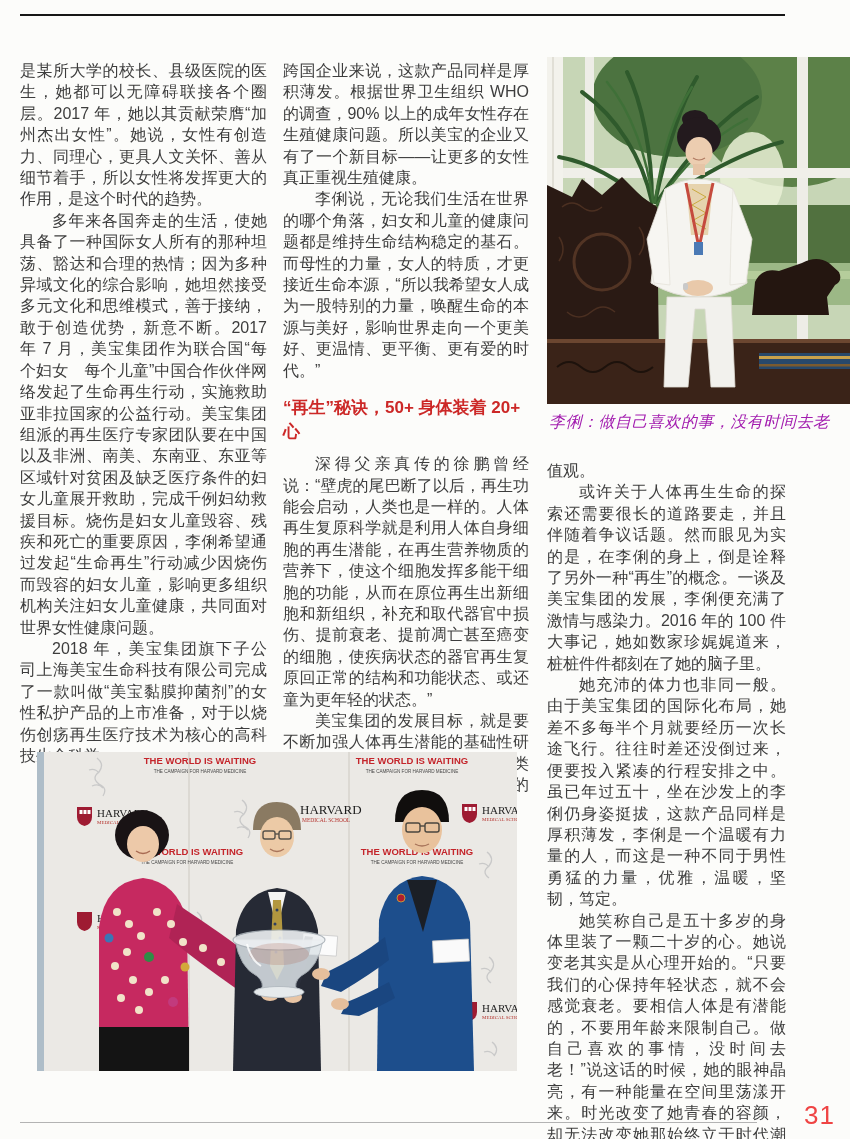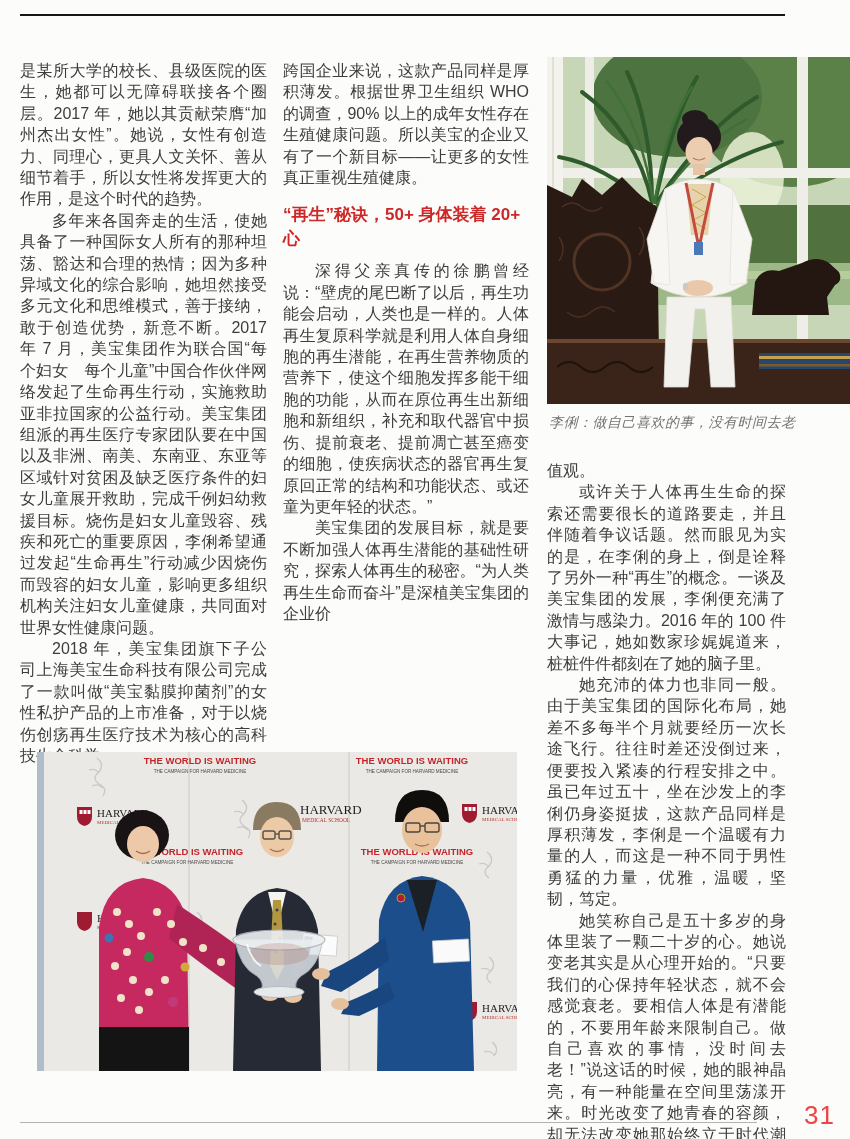--- a/index.html
+++ b/index.html
@@ -19,41 +19,42 @@
   .col2{left:283px;width:246px;}
   .col3{left:547px;top:460px;width:239px;}
   .red-heading{
     font-size:17px;font-weight:bold;color:#cc2827;line-height:24px;
     margin:15px 0 9px 0;text-align:left;letter-spacing:0;
   }
   .photo{position:absolute;display:block;}
   .photo-portrait{left:547px;top:57px;width:303px;height:347px;}
   .photo-event{left:37px;top:752px;width:480px;height:319px;}
   .caption{
-    position:absolute;font-size:14px;font-style:italic;color:#737373;
+    position:absolute;font-size:16px;font-style:italic;color:#a21caf;
     letter-spacing:0.5px;line-height:16px;
   }
   .caption-portrait{left:549px;top:414px;width:295px;}
   .caption-event{left:38px;top:1078px;width:505px;}
 </style>
 </head>
 <body>
 
 <div class="page">
 
   <div class="top-rule"></div>
 
   <div class="col col1">
     <p>是某所大学的校长、县级医院的医生，她都可以无障碍联接各个圈层。2017 年，她以其贡献荣膺“加州杰出女性”。她说，女性有创造力、同理心，更具人文关怀、善从细节着手，所以女性将发挥更大的作用，是这个时代的趋势。</p>
     <p class="indent">多年来各国奔走的生活，使她具备了一种国际女人所有的那种坦荡、豁达和合理的热情；因为多种异域文化的综合影响，她坦然接受多元文化和思维模式，善于接纳，敢于创造优势，新意不断。2017 年 7 月，美宝集团作为联合国“每个妇女　每个儿童”中国合作伙伴网络发起了生命再生行动，实施救助亚非拉国家的公益行动。美宝集团组派的再生医疗专家团队要在中国以及非洲、南美、东南亚、东亚等区域针对贫困及缺乏医疗条件的妇女儿童展开救助，完成千例妇幼救援目标。烧伤是妇女儿童毁容、残疾和死亡的重要原因，李俐希望通过发起“生命再生”行动减少因烧伤而毁容的妇女儿童，影响更多组织机构关注妇女儿童健康，共同面对世界女性健康问题。</p>
     <p class="indent">2018 年，美宝集团旗下子公司上海美宝生命科技有限公司完成了一款叫做“美宝黏膜抑菌剂”的女性私护产品的上市准备，对于以烧伤创疡再生医疗技术为核心的高科技生命科学</p>
   </div>
 
   <div class="col col2">
     <p>跨国企业来说，这款产品同样是厚积薄发。根据世界卫生组织 WHO 的调查，90% 以上的成年女性存在生殖健康问题。所以美宝的企业又有了一个新目标——让更多的女性真正重视生殖健康。</p>
+    <p class="indent">李俐说，无论我们生活在世界的哪个角落，妇女和儿童的健康问题都是维持生命结构稳定的基石。而母性的力量，女人的特质，才更接近生命本源，“所以我希望女人成为一股特别的力量，唤醒生命的本源与美好，影响世界走向一个更美好、更温情、更平衡、更有爱的时代。”</p>
     <h2 class="red-heading">“再生”秘诀，50+ 身体装着 20+ 心</h2>
     <p class="indent">深得父亲真传的徐鹏曾经说：“壁虎的尾巴断了以后，再生功能会启动，人类也是一样的。人体再生复原科学就是利用人体自身细胞的再生潜能，在再生营养物质的营养下，使这个细胞发挥多能干细胞的功能，从而在原位再生出新细胞和新组织，补充和取代器官中损伤、提前衰老、提前凋亡甚至癌变的细胞，使疾病状态的器官再生复原回正常的结构和功能状态、或还童为更年轻的状态。”</p>
     <p class="indent">美宝集团的发展目标，就是要不断加强人体再生潜能的基础性研究，探索人体再生的秘密。“为人类再生生命而奋斗”是深植美宝集团的企业价</p>
   </div>
 
   <svg class="photo photo-portrait" viewBox="0 0 303 347">
 
     <rect x="0" y="0" width="303" height="347" fill="#c7d6b6"></rect>
     <ellipse cx="245" cy="55" rx="95" ry="75" fill="#567c42" opacity="0.95"></ellipse>
     <ellipse cx="130" cy="40" rx="85" ry="60" fill="#4c7340"></ellipse>

